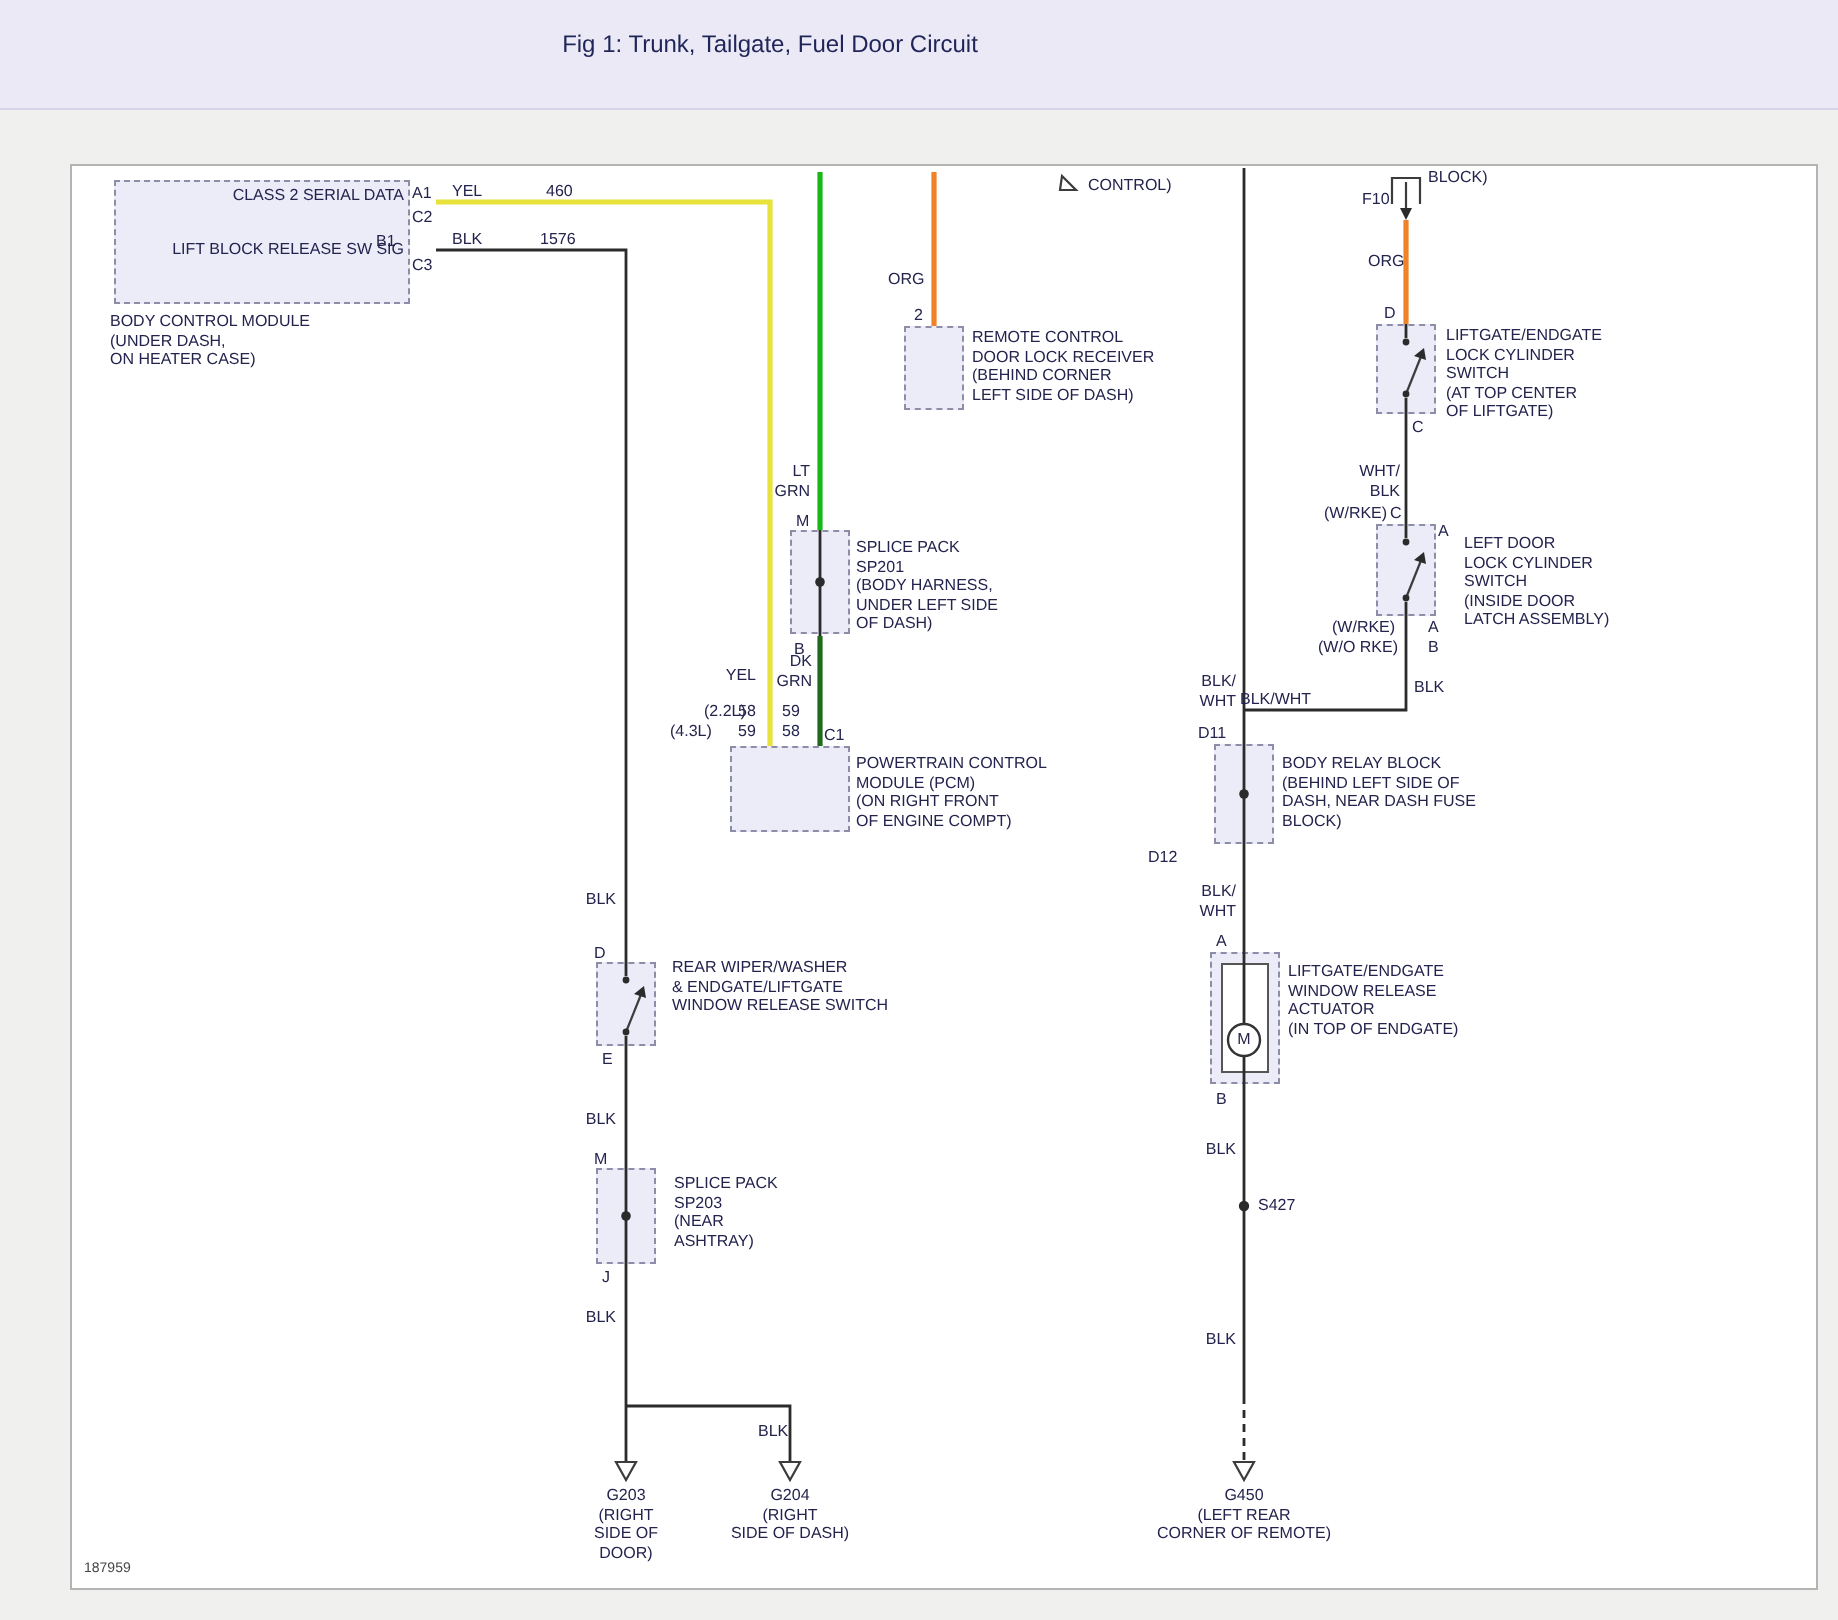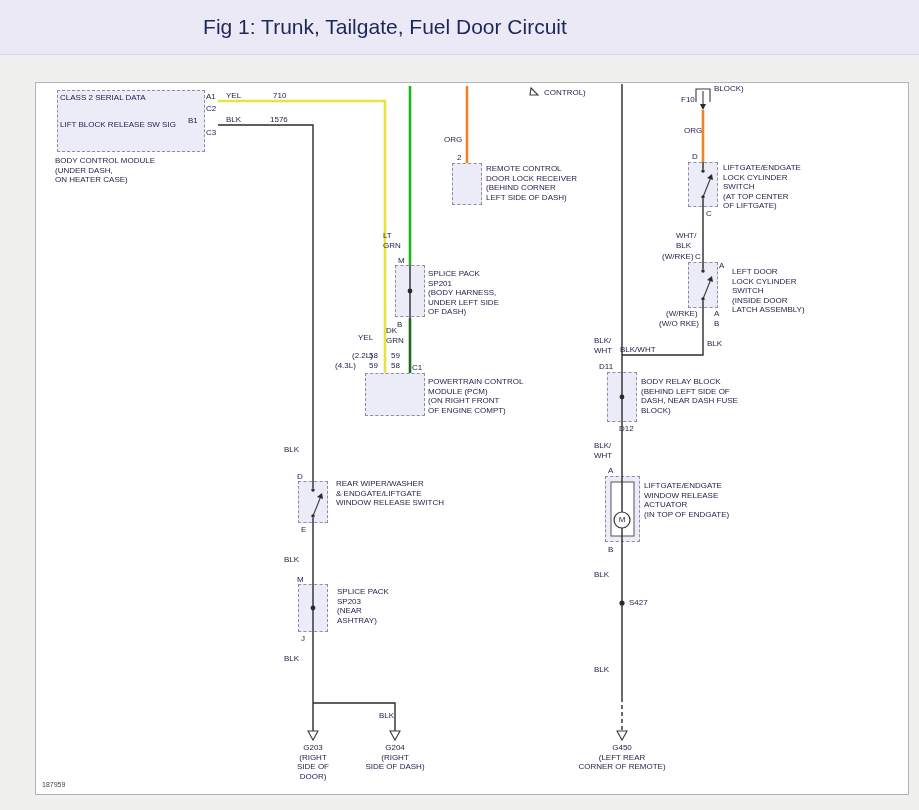--- a/index.html
+++ b/index.html
@@ -1,23 +1,23 @@
 <!DOCTYPE html>
 <html><head>
 <meta charset="utf-8">
 <style>
   *{margin:0;padding:0;box-sizing:border-box}
   html,body{width:919px;height:810px}
   body{background:#f0f0ee;font-family:"Liberation Sans",sans-serif;position:relative;overflow:hidden}
   .hdr{position:absolute;left:0;top:0;width:919px;height:55px;background:#eae9f5;border-bottom:1px solid #d6d4e8;z-index:0}
-  .title{position:absolute;left:0;top:15px;width:770px;text-align:center;font-size:21px;color:#1f2558;z-index:1}
+  .title{position:absolute;left:0;top:15px;width:770px;text-align:center;font-size:12px;color:#1f2558;z-index:1}
   .panel{position:absolute;left:35px;top:82px;width:874px;height:713px;background:#fff;border:1px solid #b4b4b4;z-index:0}
   .dbox{position:absolute;border:1px dashed #8d8da8;background:#ecebf8;z-index:1}
   .lbl{position:absolute;font-size:8px;line-height:9.5px;color:#23234e;white-space:pre-line;z-index:3}
-  .r{}
+  .r{text-align:right}
   .c{text-align:center}
   .ref{position:absolute;font-size:7px;color:#444;z-index:3}
   .wires{position:absolute;left:0;top:0;width:919px;height:810px;z-index:2;pointer-events:none}
   .k{stroke:#2b2b2b;stroke-width:1.4;fill:none}
   .cw{fill:none;stroke-width:2.6}
   .dot{fill:#2b2b2b;stroke:none}
   .sym{stroke:#3c3c3c;stroke-width:1.1;fill:none}
   .fil{fill:#2b2b2b;stroke:none}
 </style>
 </head>
@@ -108,21 +108,21 @@
 
 <span class="ref" style="left:42px;top:781px">187959</span>
 
 <span class="lbl r" style="left:60px;top:93px;width:142px">CLASS 2 SERIAL DATA</span>
 <span class="lbl r" style="left:60px;top:120px;width:142px">LIFT BLOCK RELEASE SW SIG</span>
 <span class="lbl" style="left:206px;top:92px">A1</span>
 <span class="lbl" style="left:206px;top:104px">C2</span>
 <span class="lbl" style="left:188px;top:116px">B1</span>
 <span class="lbl" style="left:206px;top:128px">C3</span>
 <span class="lbl" style="left:226px;top:91px">YEL</span>
-<span class="lbl" style="left:273px;top:91px">710</span>
+<span class="lbl" style="left:273px;top:91px">460</span>
 <span class="lbl" style="left:226px;top:115px">BLK</span>
 <span class="lbl" style="left:270px;top:115px">1576</span>
 <span class="lbl" style="left:55px;top:156px">BODY CONTROL MODULE
 (UNDER DASH,
 ON HEATER CASE)</span>
 
 <span class="lbl" style="left:544px;top:88px">CONTROL)</span>
 <span class="lbl" style="left:714px;top:84px">BLOCK)</span>
 
 <span class="lbl" style="left:444px;top:135px">ORG</span>
@@ -211,21 +211,21 @@
 <span class="lbl" style="left:707px;top:339px">BLK</span>
 
 <span class="lbl r" style="left:594px;top:336px;width:24px">BLK/
 WHT</span>
 <span class="lbl" style="left:620px;top:345px">BLK/WHT</span>
 <span class="lbl" style="left:599px;top:362px">D11</span>
 <span class="lbl" style="left:641px;top:377px">BODY RELAY BLOCK
 (BEHIND LEFT SIDE OF
 DASH, NEAR DASH FUSE
 BLOCK)</span>
-<span class="lbl" style="left:619px;top:424px">D12</span>
+<span class="lbl" style="left:574px;top:424px">D12</span>
 <span class="lbl r" style="left:594px;top:441px;width:24px">BLK/
 WHT</span>
 
 <span class="lbl" style="left:608px;top:466px">A</span>
 <span class="lbl c" style="left:614px;top:515px;width:16px">M</span>
 <span class="lbl" style="left:644px;top:481px">LIFTGATE/ENDGATE
 WINDOW RELEASE
 ACTUATOR
 (IN TOP OF ENDGATE)</span>
 <span class="lbl" style="left:608px;top:545px">B</span>

